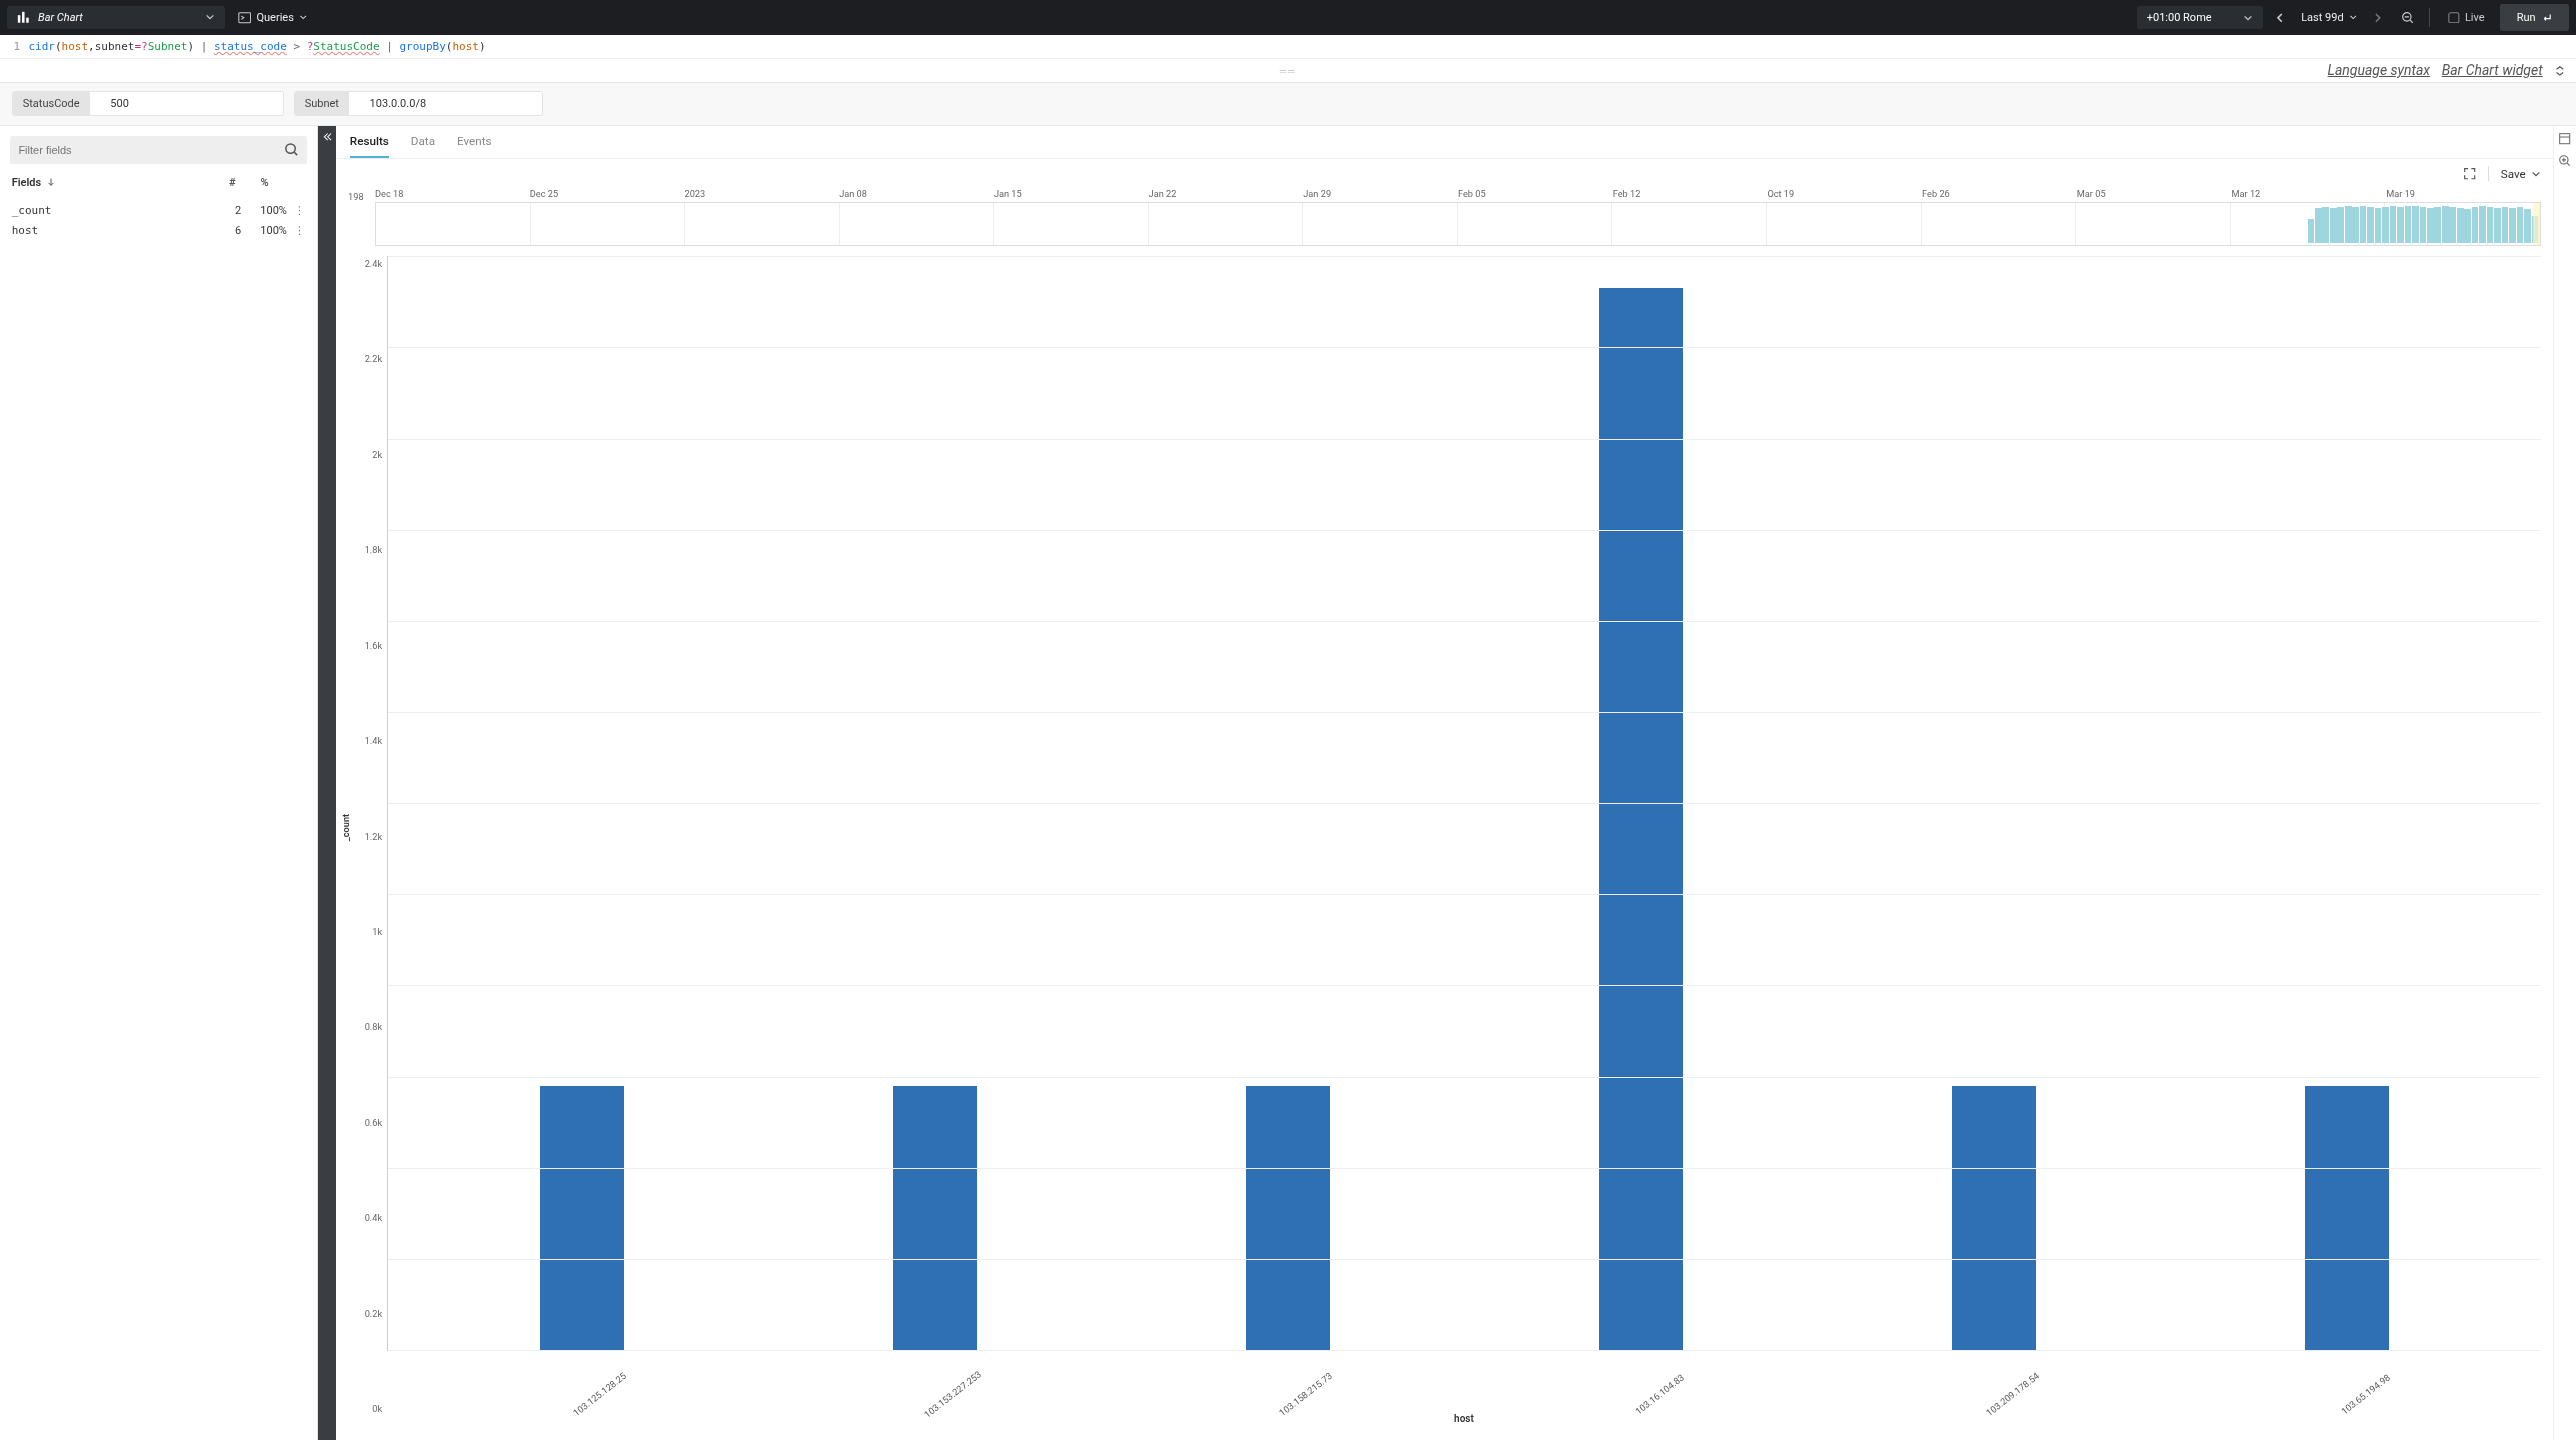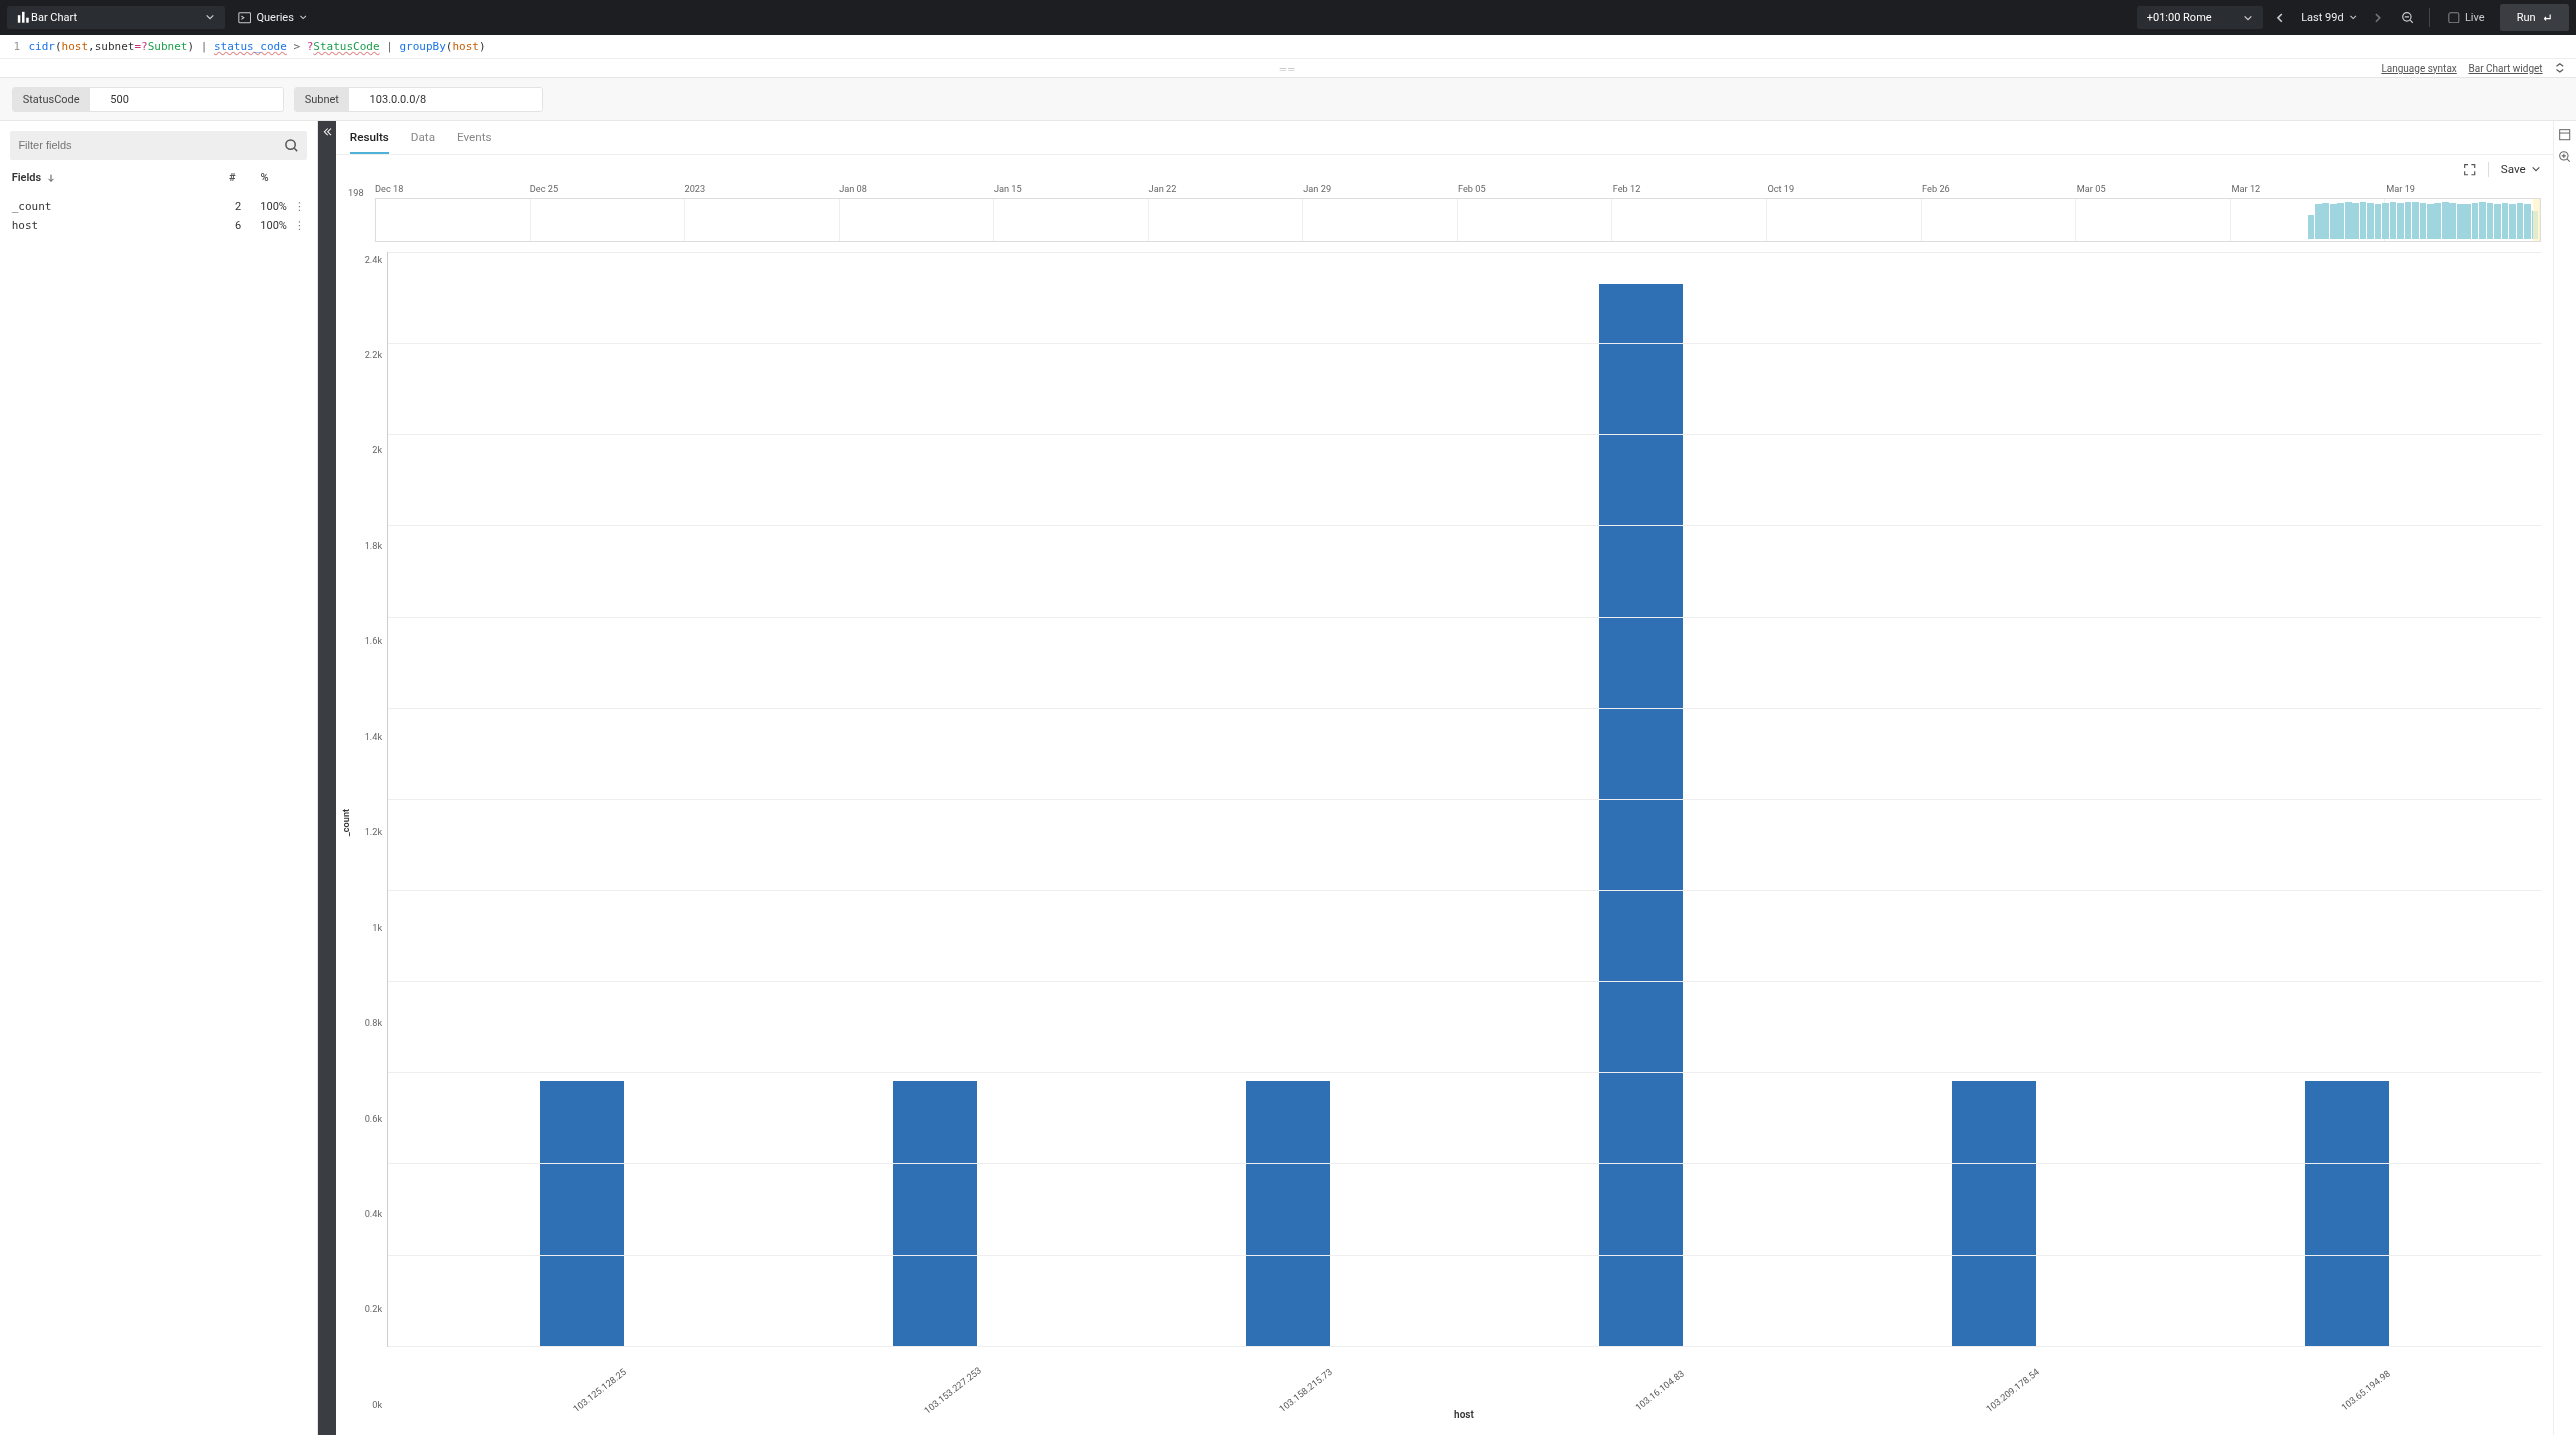--- a/index.html
+++ b/index.html
@@ -1,21 +1,21 @@
 <!DOCTYPE html>
 <html style="font-size:13.4px"><head>
 <meta charset="utf-8">
 <style>
 * { box-sizing: border-box; margin: 0; padding: 0; }
 body { font-family: -apple-system, BlinkMacSystemFont, "Segoe UI", Roboto, sans-serif; font-size: 11px; color: #333; background: #fff; }
 
 
 .topbar { display: flex; align-items: center; background: #1c1e22; height: 35px; padding: 0 6.7px; gap: 6.7px; }
 .topbar .chart-type { display:flex; align-items:center; gap:6.7px; background:#2a2d31; color:#fff; padding:5px 10px; border-radius:2.5px; min-width:218px; justify-content:space-between; }
-.topbar .chart-type .left { display:flex; align-items:center; gap:1px; }
+.topbar .chart-type .left { display:flex; align-items:center; gap:8px;font-style:italic; }
 .topbar .queries-btn { display:flex; align-items:center; gap:5px; color:#eee; padding:5px 6.7px; }
 .topbar .spacer { flex:1; }
 .topbar .tz { display:flex; align-items:center; justify-content:space-between; background:#2a2d31; color:#fff; padding:5px 10px; border-radius:2.5px; min-width:126px; }
 .topbar .nav-btn { color:#ccc; padding:3.4px 5px; display:flex; align-items:center; }
 .topbar .timerange { display:flex; align-items:center; gap:5px; color:#eee; padding:3.4px 3.4px; }
 .topbar .live { display:flex; align-items:center; gap:5px; color:#ccc; padding:3.4px 8.4px; }
 .topbar .run { background:#3a3d41; color:#fff; padding:6.7px 17px; border-radius:2.5px; display:flex; align-items:center; gap:5px; }
 .icon { display:inline-flex; }
 
 
@@ -24,21 +24,21 @@
 .code-token-fn { color:#1b73e8; }
 .code-token-kw { color:#cc3377; }
 .code-token-param { color:#1b9e4b; }
 .code-token-field { color:#c75d00; }
 .code-token-op { color:#666; }
 .code-underline { text-decoration: underline wavy #e08989; text-decoration-skip-ink: none; }
 
 
 .links-row { display:flex; justify-content:flex-end; align-items:center; padding:3.4px 10px; gap:11.7px; border-bottom:0.8px solid #e5e5e5; position:relative; background:#fff; }
 .links-row .handle { position:absolute; left:50%; transform:translateX(-50%); color:#bbb; font-size:9.2px; letter-spacing:1.7px; }
-.links-row a { color:#555; text-decoration:underline; font-size:10px; }
+.links-row a { color:#555; text-decoration:underline; font-size:14px;font-style:italic; }
 .links-row .collapse-icon { color:#555; }
 
 
 .params-row { display:flex; gap:10px; padding:8.4px 11.7px; background:#f8f8f8; border-bottom:0.8px solid #e7e7e7; }
 .param-chip { display:flex; align-items:stretch; background:#fff; border-radius:2.5px; overflow:hidden; border:0.8px solid #e3e3e3; }
 .param-chip .k { background:#e4e4e4; padding:5px 10px; color:#444; }
 .param-chip .v { padding:5px 11.7px; color:#333; min-width:184px;margin-left:9px; }
 
 
 .main { display:flex; height: calc(100vh - 35px - 30px - 25px - 39px); }

